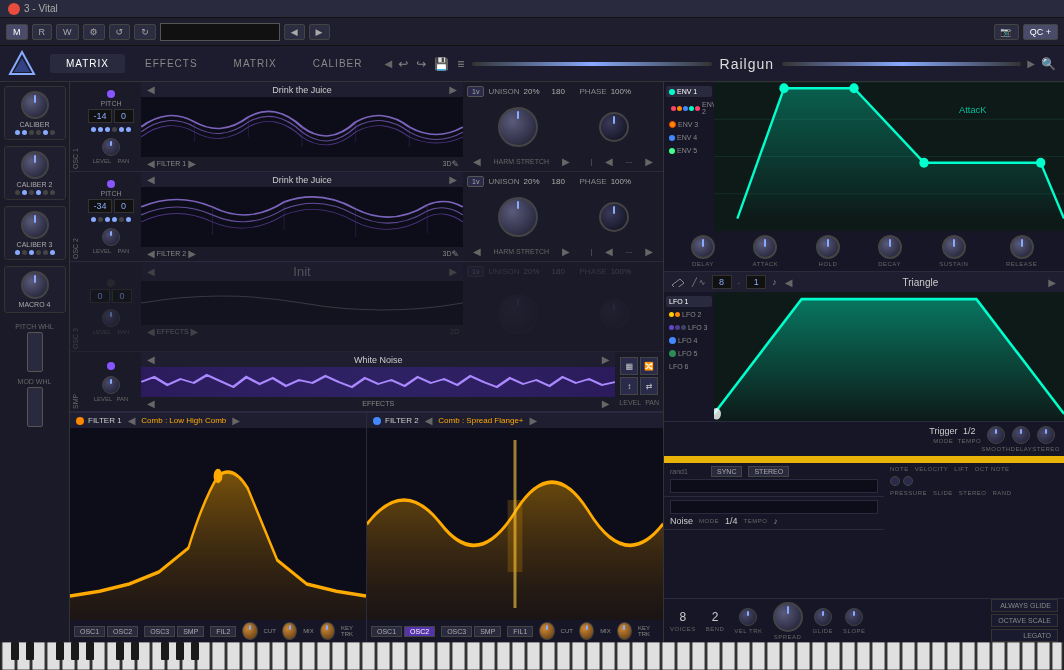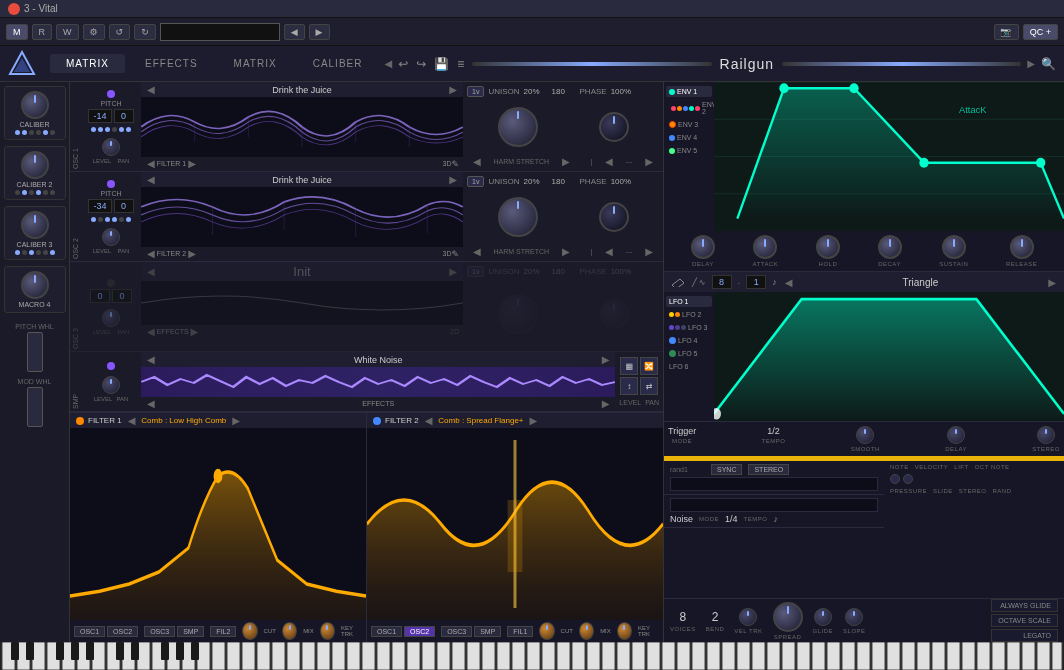--- a/index.html
+++ b/index.html
@@ -1055,21 +1055,21 @@
 
               <path d="M0,85 L75,5 L225,5 L300,85 L300,90 L0,90 Z" fill="url(#lfoGrad)"></path>
               <path d="M0,85 L75,5 L225,5 L300,85" stroke="#00ffcc" stroke-width="2" fill="none"></path>
 
               <circle cx="2" cy="85" r="4" fill="white" opacity="0.8"></circle>
             </svg>
           </div>
         </div>
       </div>
 
-      <div style="display:flex;justify-content:space-between;padding:4px;background:#161626;border-bottom:5px solid #eab308;">
+      <div style="display:flex;justify-content:flex-end;padding:4px;background:#161626;border-bottom:7px solid #eab308;">
         <div class="env-knob-group">
           <span style="font-size:9px;color:#ccc;">Trigger</span>
           <span class="knob-label">MODE</span>
         </div>
         <div class="env-knob-group">
           <span style="font-size:9px;color:#ccc;">1/2</span>
           <span class="knob-label">TEMPO</span>
         </div>
         <div class="env-knob-group">
           <div class="knob-small"></div>

